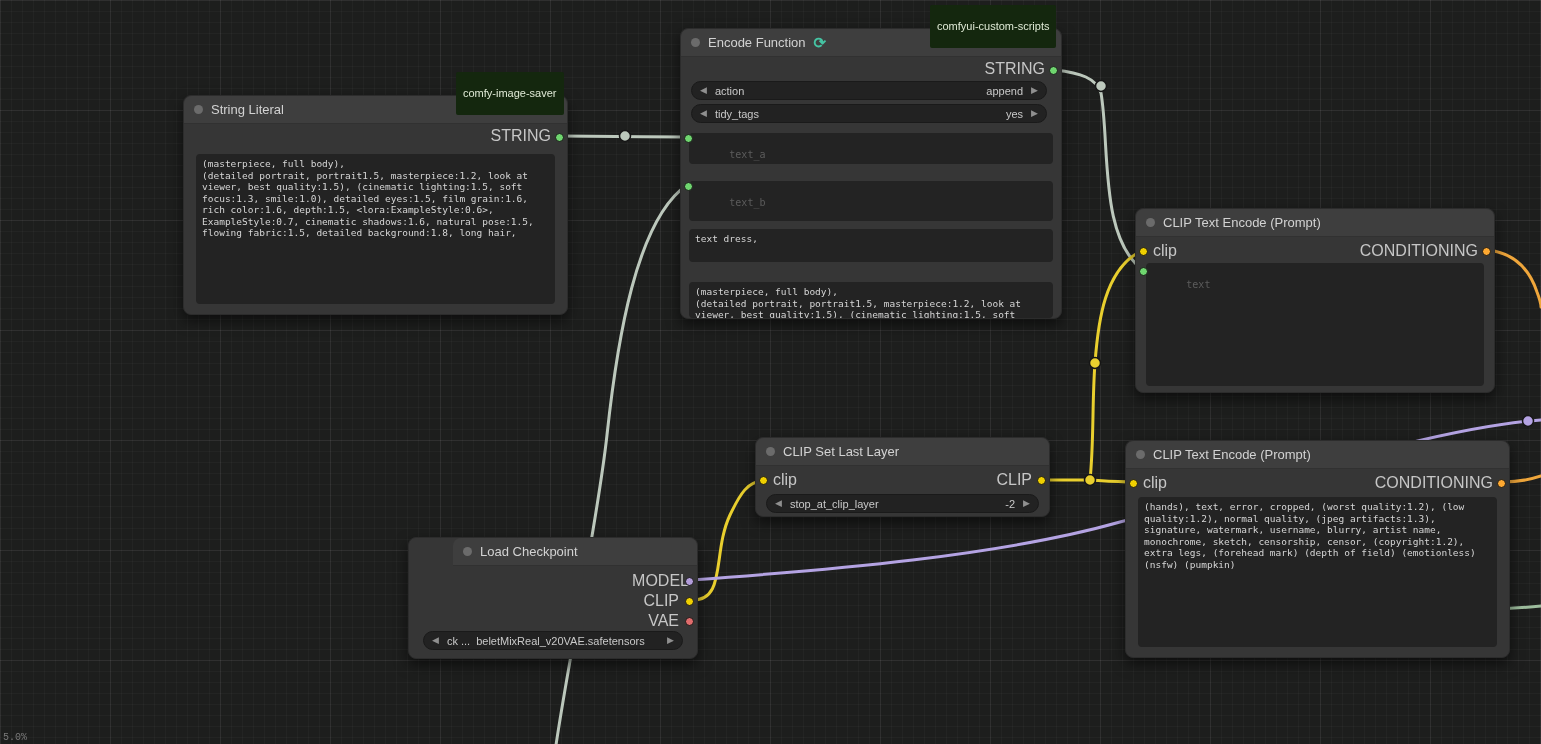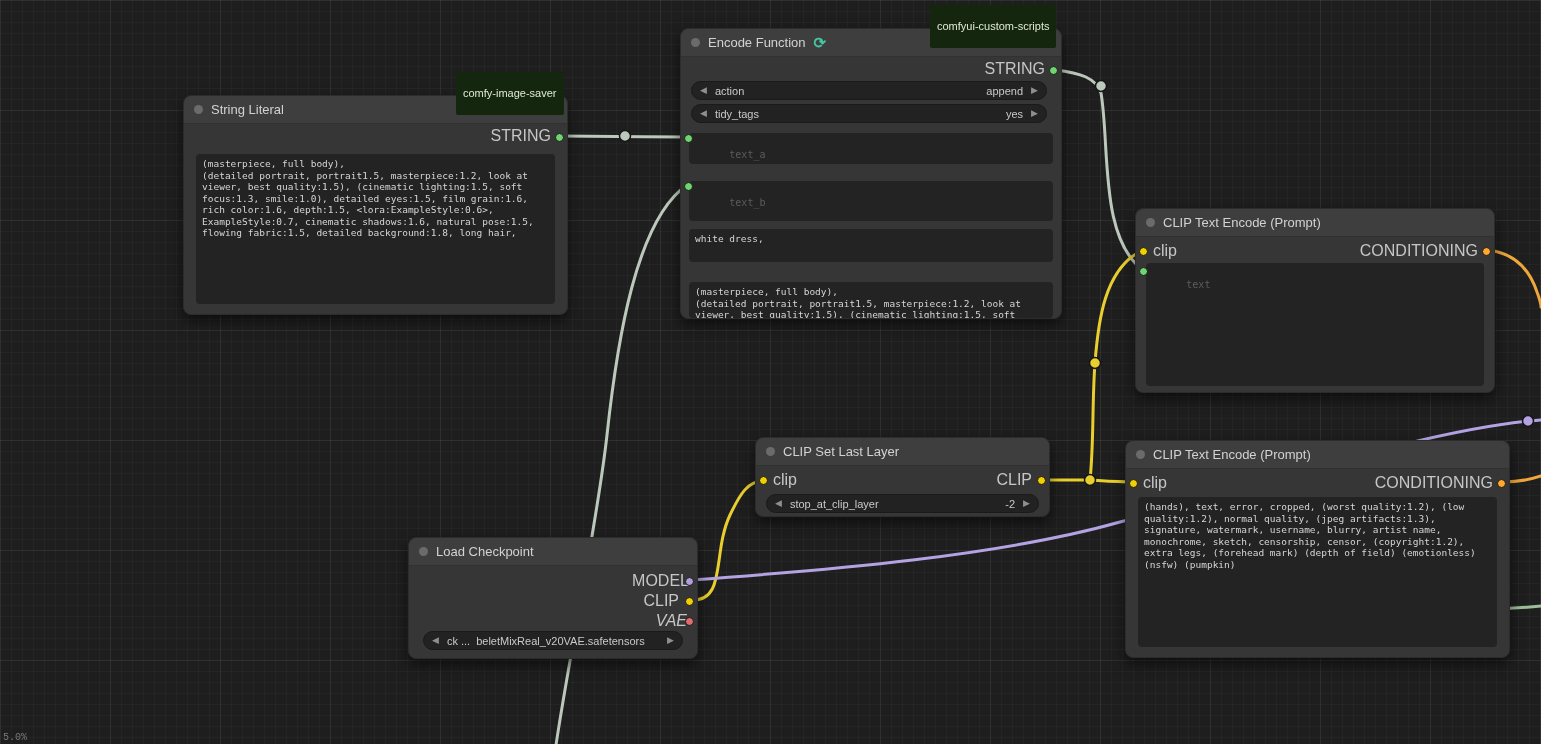--- a/index.html
+++ b/index.html
@@ -129,21 +129,21 @@
     <span class="slot-dot left dot-green" style="top:105px;"></span>
     <div class="textbox" style="left:8px; right:8px; top:104px; height:31px;">
       <span class="placeholder">text_a</span>
     </div>
 
     <span class="slot-dot left dot-green" style="top:153px;"></span>
     <div class="textbox" style="left:8px; right:8px; top:152px; height:40px;">
       <span class="placeholder">text_b</span>
     </div>
 
-    <div class="textbox" style="left:8px; right:8px; top:200px; height:33px;">white dress,</div>
+    <div class="textbox" style="left:8px; right:8px; top:200px; height:33px;">text dress,</div>
     <div class="textbox" style="left:8px; right:8px; top:253px; height:36px;">(masterpiece, full body),
 (detailed portrait, portrait1.5, masterpiece:1.2, look at viewer, best quality:1.5), (cinematic lighting:1.5, soft focus:1.3,</div>
   </div>
 
   <div class="node" style="left:1135px; top:208px; width:360px; height:185px;">
     <div class="node-header">
       <span class="collapse-dot"></span>
       <span class="node-title">CLIP Text Encode (Prompt)</span>
     </div>
     <span class="slot-dot left dot-yellow" style="top:38px;"></span>
@@ -166,30 +166,30 @@
     <span class="slot-label" style="right:17px; top:35px;">CLIP</span>
     <span class="slot-dot right dot-yellow" style="top:38px;"></span>
     <div class="widget" style="left:10px; right:10px; top:56px;">
       <span class="arrow">◀</span>
       <span class="wlabel">stop_at_clip_layer</span>
       <span class="wvalue">-2</span>
       <span class="arrow">▶</span>
     </div>
   </div>
 
-  <div class="node" style="left:408px; top:537px; width:290px; height:122px;">
+  <div class="node" style="left:408px; top:537px; width:290px; height:122px;padding-left:44px;">
     <div class="node-header">
       <span class="collapse-dot"></span>
       <span class="node-title">Load Checkpoint</span>
     </div>
     <span class="slot-label" style="right:8px; top:36px;">MODEL</span>
     <span class="slot-dot right dot-purple" style="top:39px;"></span>
     <span class="slot-label" style="right:18px; top:56px;">CLIP</span>
     <span class="slot-dot right dot-yellow" style="top:59px;"></span>
-    <span class="slot-label" style="right:10px; top:76px;font-style:italic;">VAE</span>
+    <span class="slot-label" style="right:18px; top:76px;">VAE</span>
     <span class="slot-dot right dot-red" style="top:79px;"></span>
     <div class="widget" style="left:14px; right:14px; top:93px;">
       <span class="arrow">◀</span>
       <span class="wlabel-fixed">ck ...</span>
       <span class="wvalue-left">beletMixReal_v20VAE.safetensors</span>
       <span class="spacer"></span>
       <span class="arrow">▶</span>
     </div>
   </div>
 

